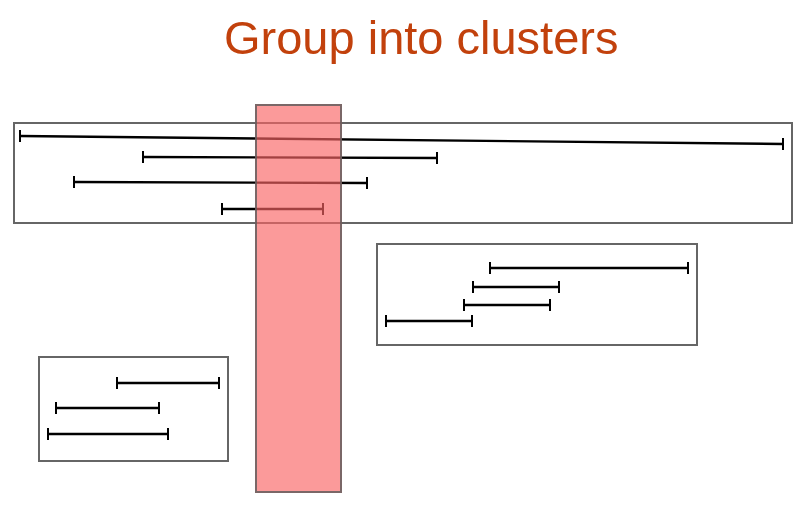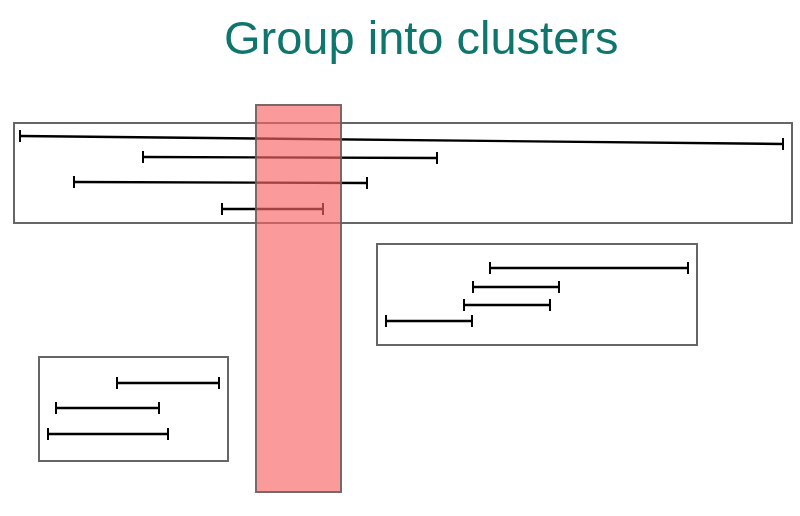--- a/index.html
+++ b/index.html
@@ -16,21 +16,21 @@
     overflow: hidden;
   }
   #title {
     position: absolute;
     top: 13px;
     left: 224px;
     margin: 0;
     font-size: 47px;
     font-weight: 400;
     line-height: 1.05;
-    color: #0f766e;
+    color: #c2410c;
     white-space: nowrap;
   }
   .cluster-box {
     position: absolute;
     box-sizing: border-box;
     border: 2px solid #666666;
     background: transparent;
   }
   #segments-layer {
     position: absolute;

